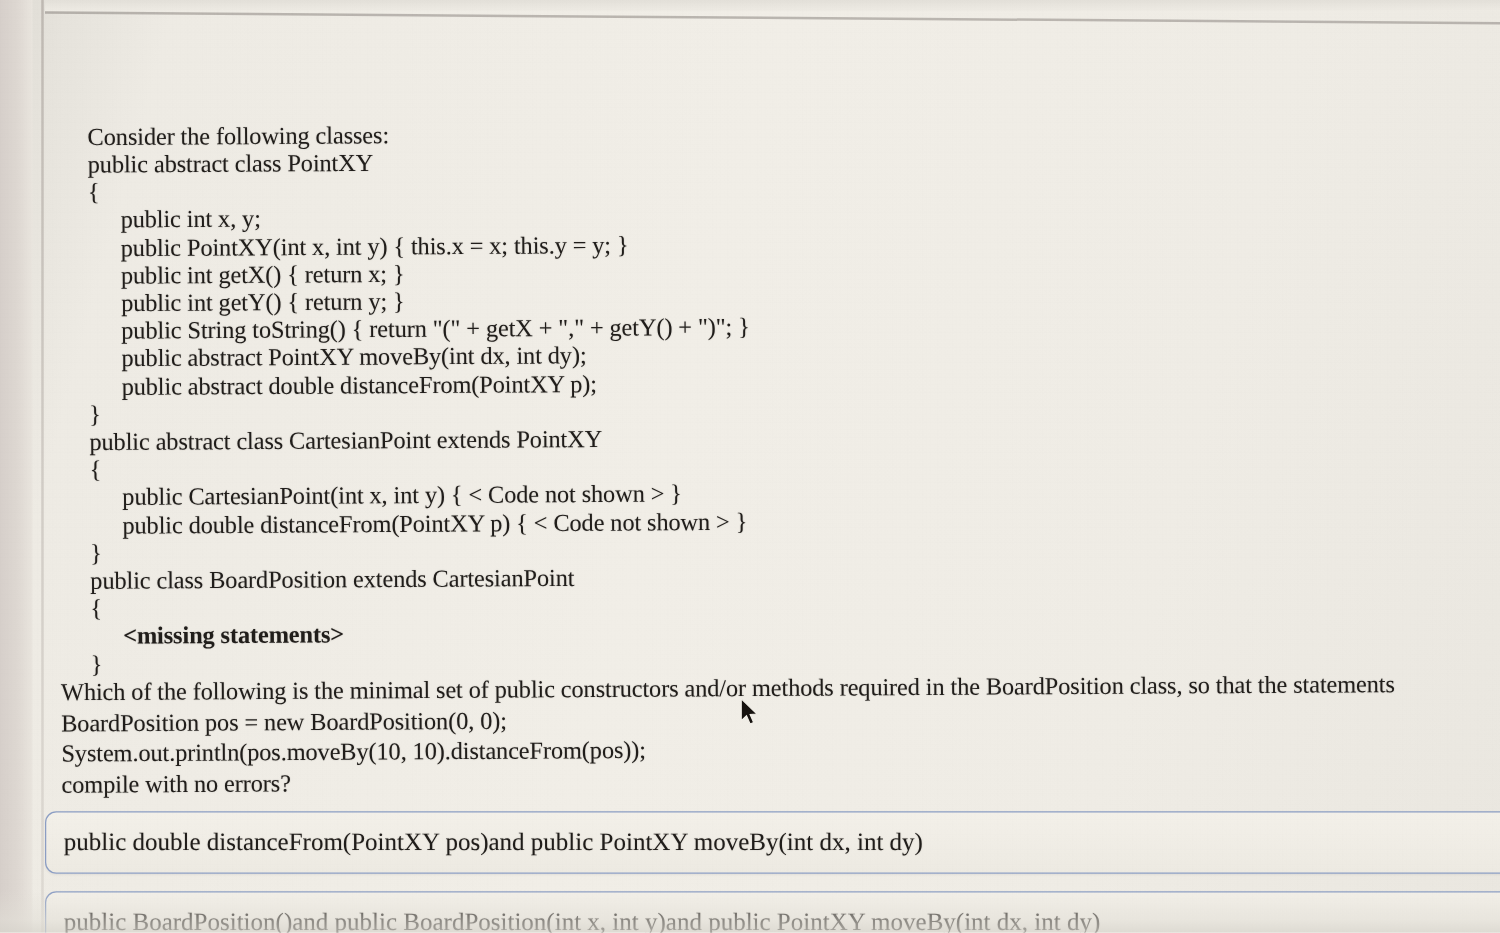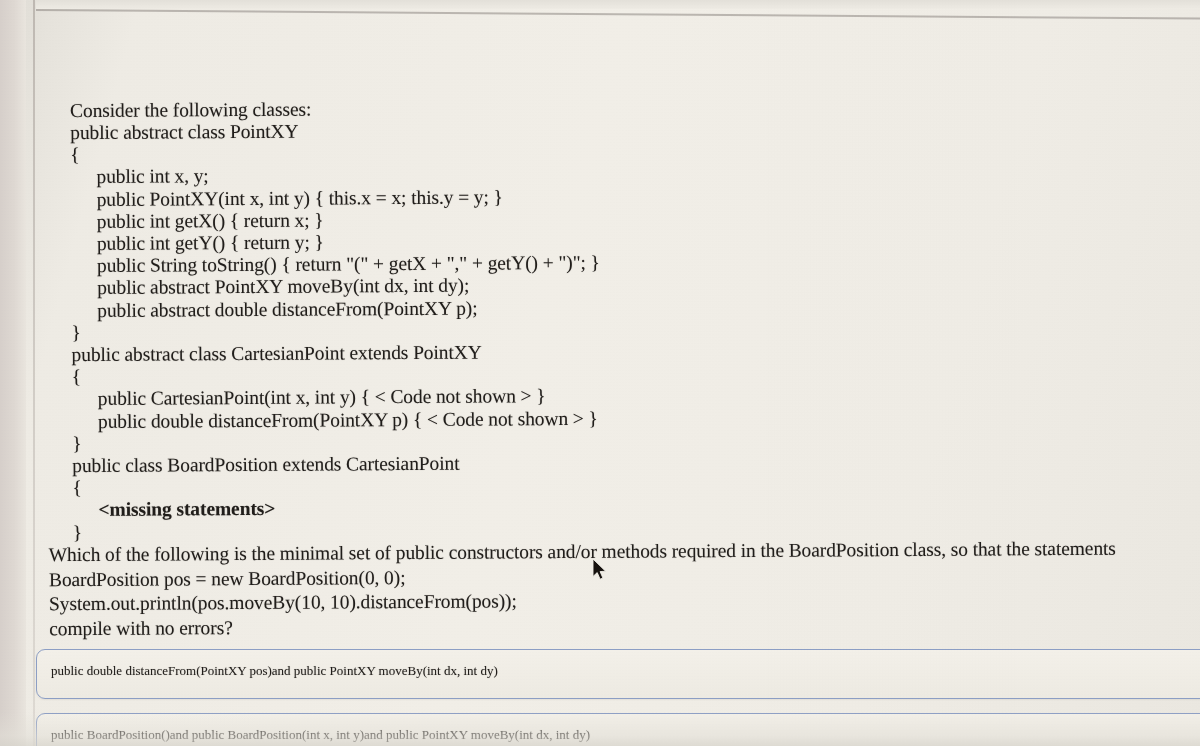--- a/index.html
+++ b/index.html
@@ -95,21 +95,21 @@
     position: absolute;
     box-sizing: border-box;
     border: 1.6px solid #8c9ec4;
     border-radius: 9px;
     background: linear-gradient(180deg, #f3f0e9, #edeae2);
     box-shadow: 0 1px 2px rgba(0,0,0,.06);
   }
   .choice .choice-text {
     position: absolute;
     white-space: pre;
-    font-size: 13px;
+    font-size: 20px;
     color: #201d1a;
     text-shadow: 0 0 1.1px rgba(40,36,32,.28);
   }
 
   
   #cursor {
     position: absolute;
     left: 592px;
     top: 558px;
     width: 16px;

